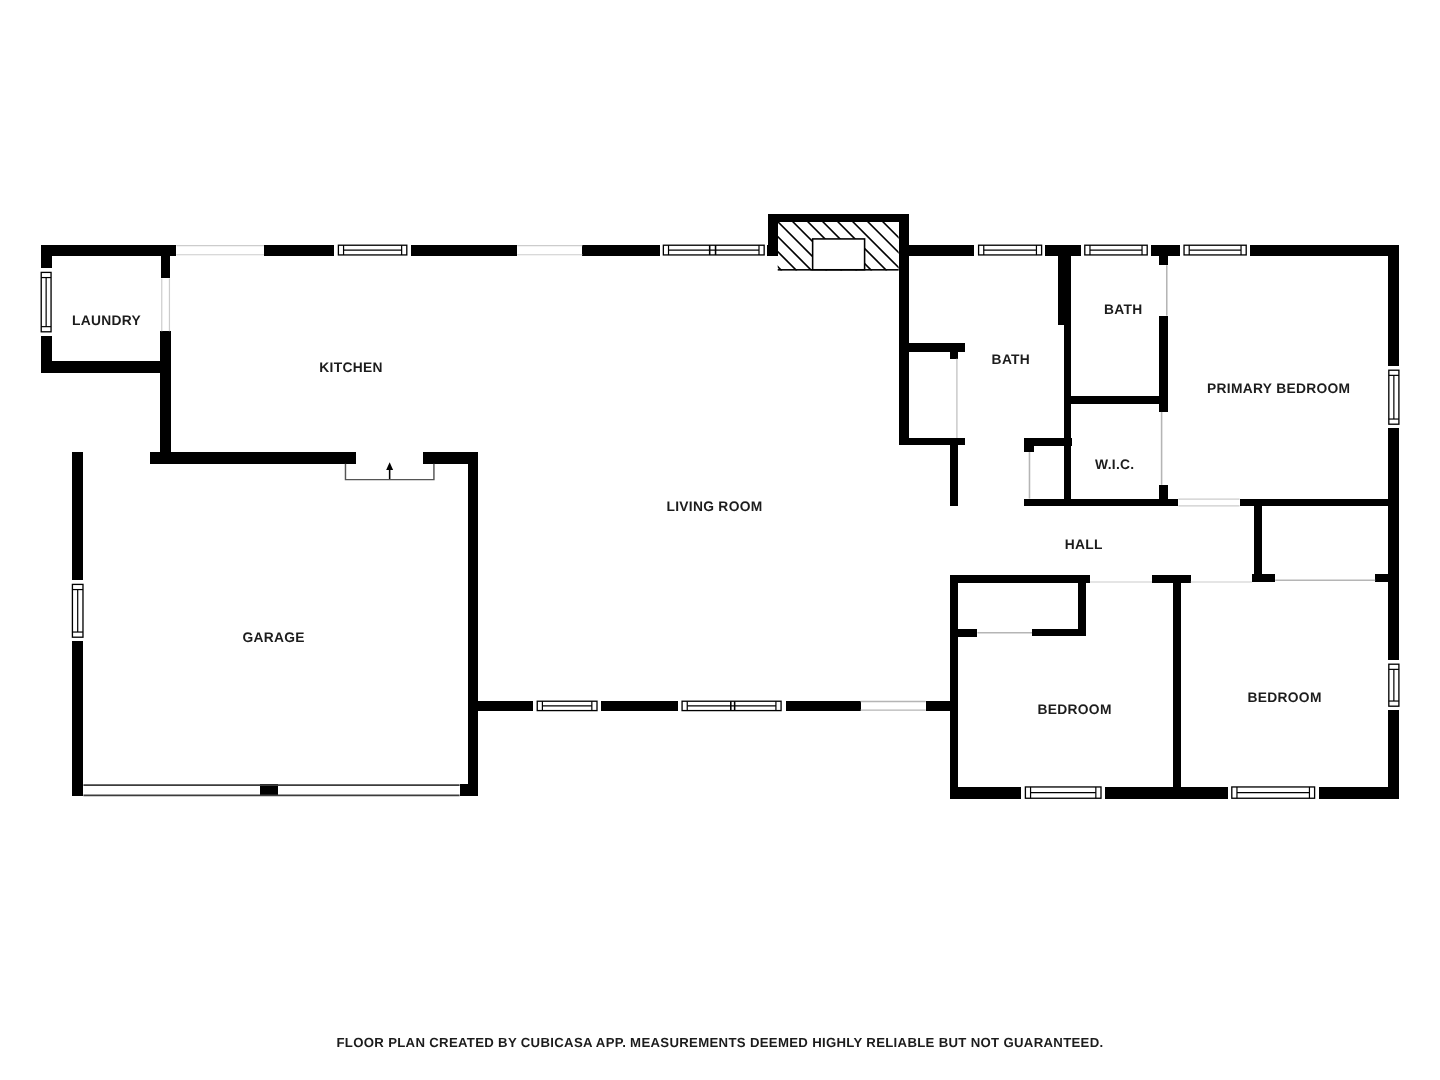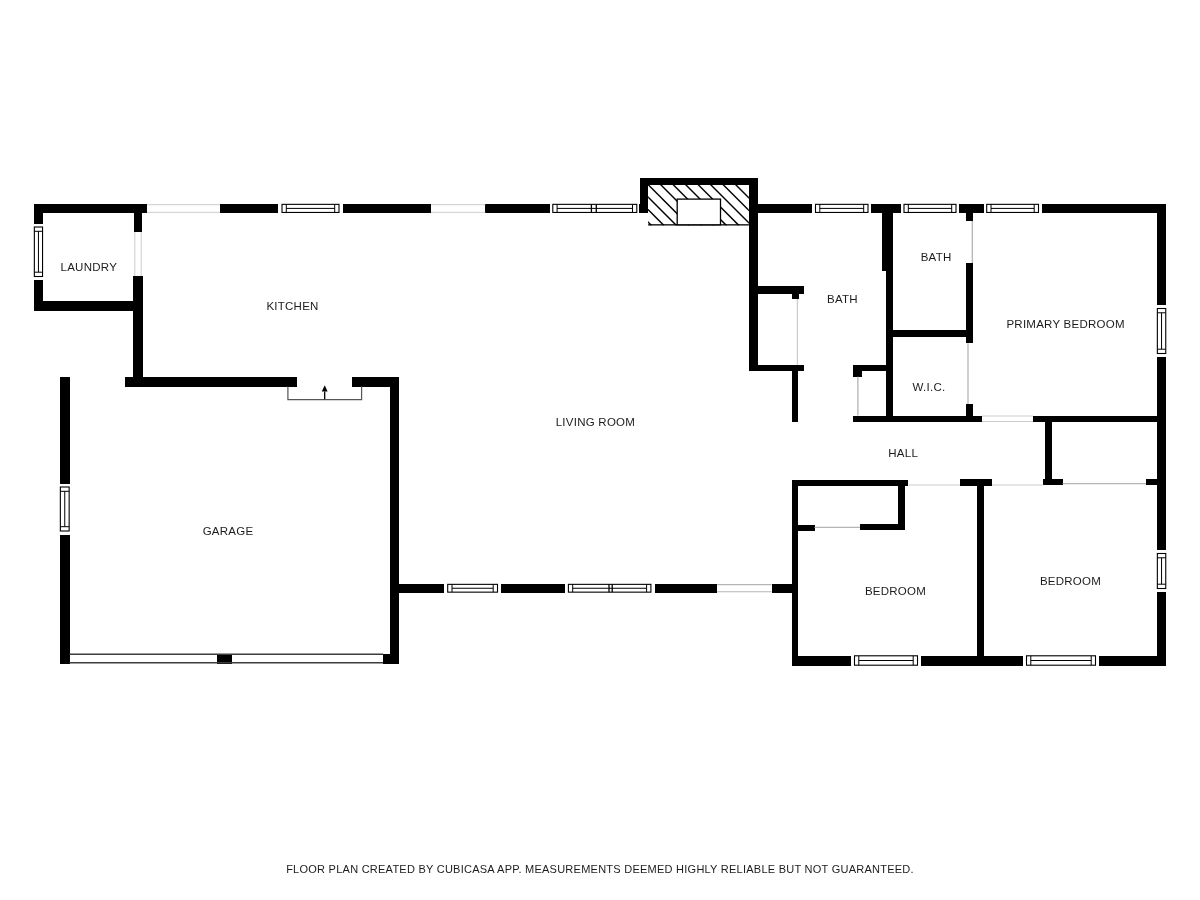--- a/index.html
+++ b/index.html
@@ -1,16 +1,16 @@
 <!DOCTYPE html>
 <html><head>
 <meta charset="utf-8">
 <style>
   html,body{margin:0;padding:0;background:#ffffff;}
-  .wrap{width:1200px;height:900px;position:relative;background:#ffffff;overflow:hidden;}
+  .wrap{width:1200px;height:900px;position:relative;background:#ffffff;overflow:hidden;font-weight:bold;}
   svg{display:block;}
   text{font-family:"Liberation Sans",sans-serif;fill:#1c1c1c;letter-spacing:0.25px;}
 </style>
 </head>
 <body>
 <div class="wrap">
 <svg width="1200" height="900" viewBox="0 0 1200 900">
 
 <rect x="0" y="0" width="1200" height="900" fill="#ffffff"></rect>
 

